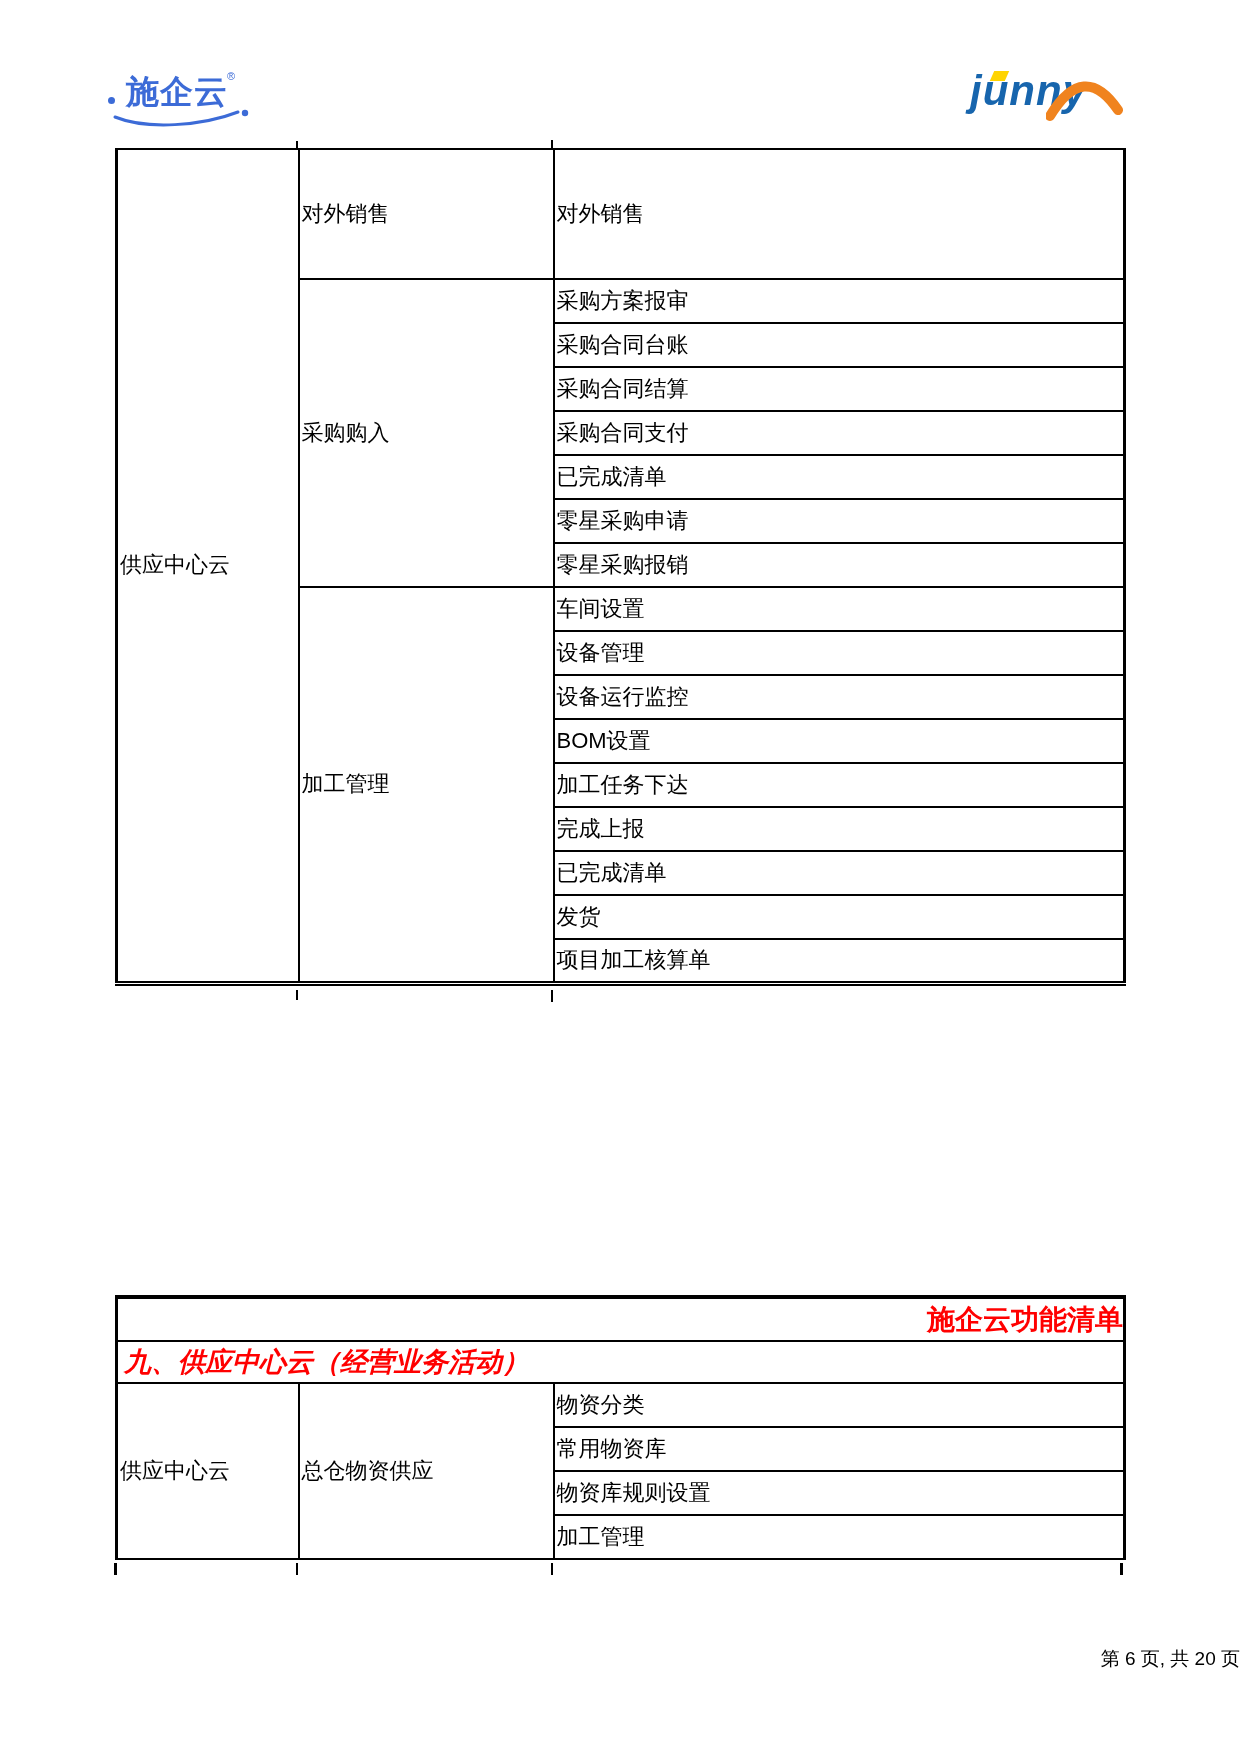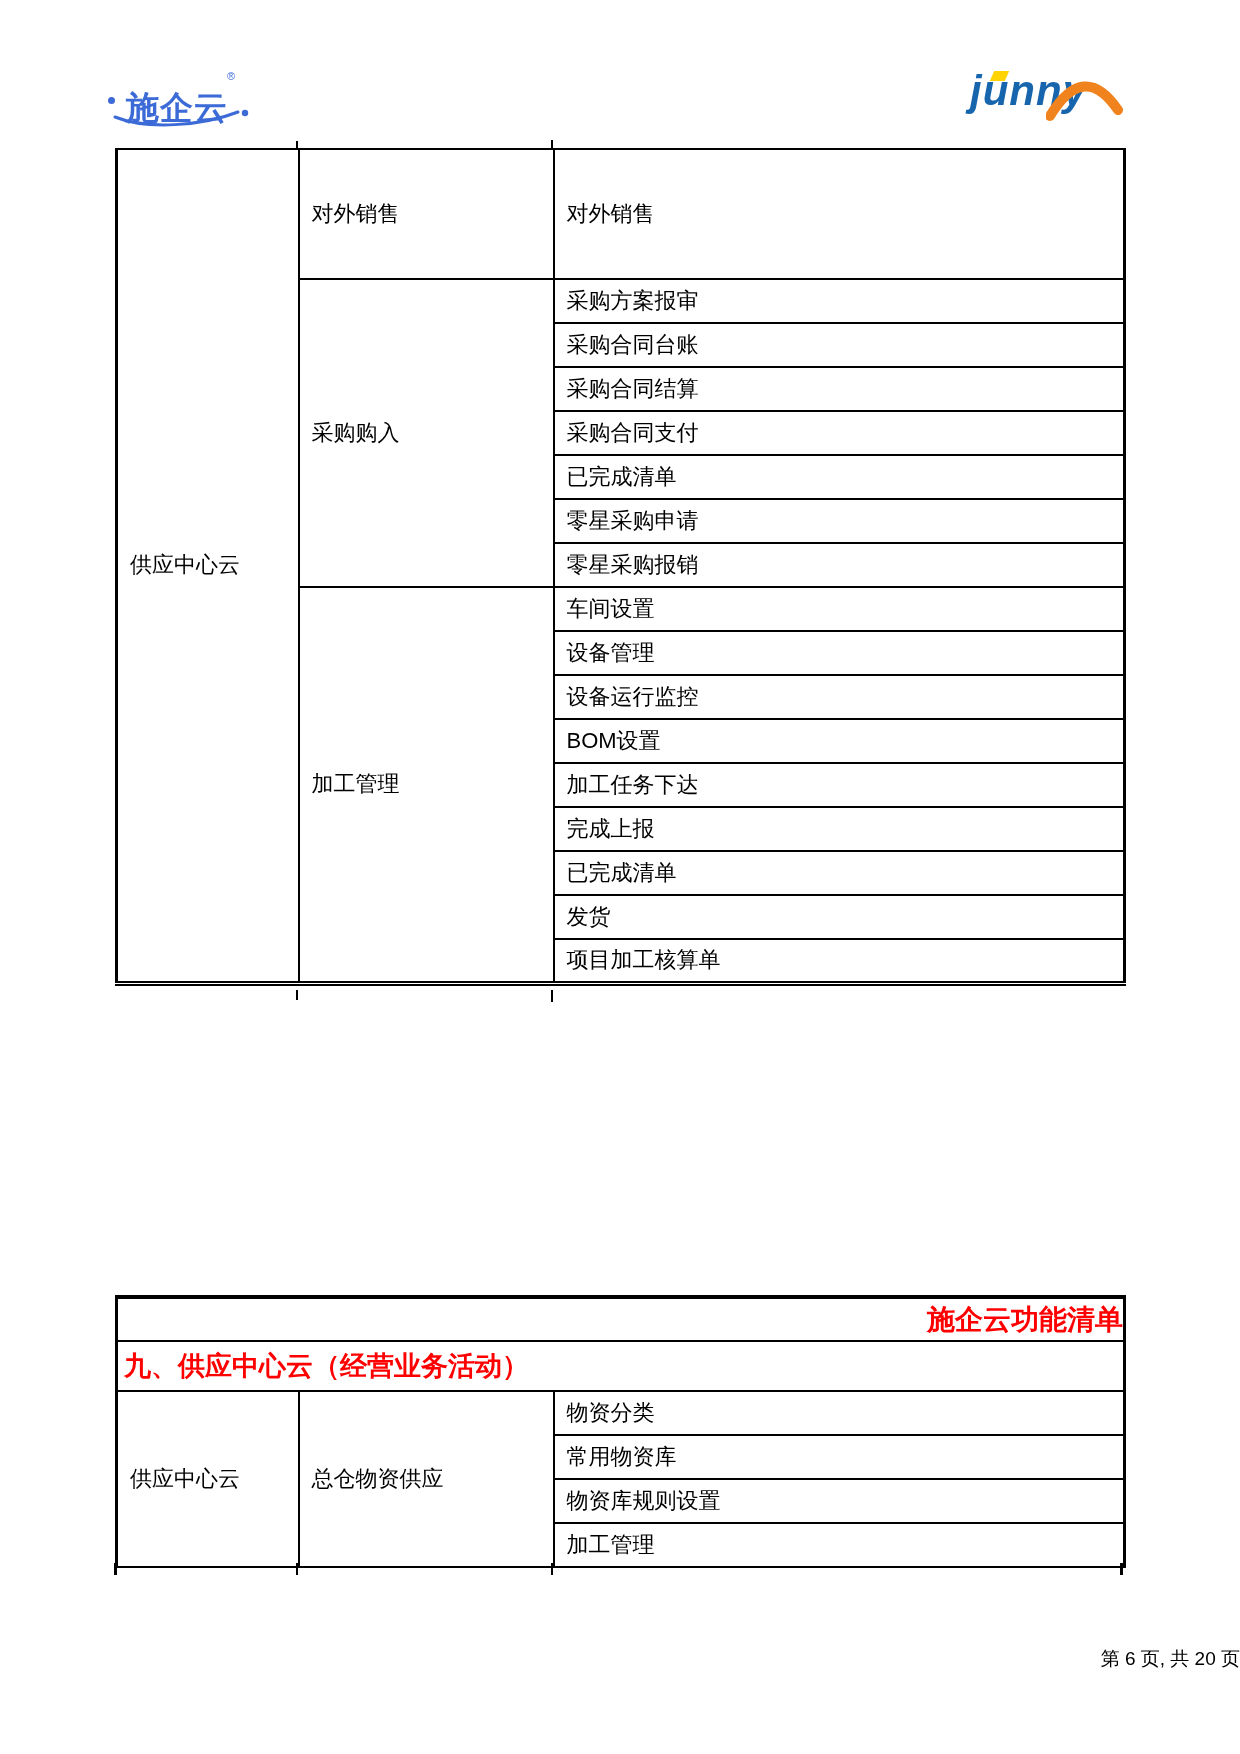--- a/index.html
+++ b/index.html
@@ -5,46 +5,46 @@
   html,body { margin:0; padding:0; background:#ffffff; }
   body { font-family: "Liberation Sans", "DejaVu Sans", sans-serif; }
   #page {
     position:relative; width:1240px; height:1754px; background:#fff;
     overflow:hidden; color:#000;
   }
 
   
   #logo-sqy { position:absolute; left:100px; top:66px; width:170px; height:70px; }
   #logo-sqy .dot { position:absolute; left:8px; top:31px; width:7px; height:7px; border-radius:50%; background:#3C6BD7; }
-  #logo-sqy .txt { position:absolute; left:26px; top:4px; font-size:33px; font-weight:bold; color:#3C6BD7; letter-spacing:1px;margin-top:16px; }
+  #logo-sqy .txt { position:absolute; left:26px; top:4px; font-size:33px; font-weight:bold; color:#3C6BD7; letter-spacing:1px; }
   #logo-sqy .reg { position:absolute; left:127px; top:4px; font-size:11px; color:#3C6BD7; }
   #logo-sqy svg { position:absolute; left:12px; top:42px; }
 
   #logo-junny { position:absolute; left:968px; top:64px; width:170px; height:70px; }
   #logo-junny .yflag { position:absolute; left:24px; top:7px; width:15px; height:10px; background:#FFD402; transform:skewX(-24deg); }
   #logo-junny .jtxt { position:absolute; left:2px; top:6px; font-size:42px; font-weight:bold; font-style:italic; color:#1765AD; letter-spacing:1px; line-height:1; }
   #logo-junny svg.arc { position:absolute; left:78px; top:4px; }
   #logo-junny .sub { position:absolute; left:36px; top:46px; font-size:16px; font-weight:bold; font-style:italic; color:#1765AD; letter-spacing:3px;margin-top:44px; }
 
   
   table.doc { border-collapse:collapse; table-layout:fixed; position:absolute; background:#fff; }
-  table.doc td { border:2px solid #000; font-size:22px; color:#000; padding:0 4px 0 12px; vertical-align:middle; overflow:hidden; white-space:nowrap; }
+  table.doc td { border:2px solid #000; font-size:22px; color:#000; padding:0 4px 0 2px; vertical-align:middle; overflow:hidden; white-space:nowrap; }
   td.lvl1 { padding-left:11px; }
 
   #table1 { left:115px; top:148px; width:1008px;
             border-left:3px solid #000; border-right:3px solid #000;
             border-top:2px solid #000; border-bottom:5px double #000; }
   #table1 tr { height:44px; }
   #table1 tr.tall { height:130px; }
 
   #table2 { left:115px; top:1295px; width:1008px;
             border-left:3px solid #000; border-right:3px solid #000;
             border-top:4px solid #000; border-bottom:2px solid #000; }
   #table2 tr { height:44px; }
-  #table2 tr.sec { height:50px; }
+  #table2 tr.sec { height:42px;font-style:italic; }
   #table2 td.title-cell { text-align:right; font-weight:bold; font-size:28px; color:#FF0000; padding:0; }
   #table2 td.section-cell { font-weight:bold; font-size:27px; color:#FF0000; padding-left:6px; }
 
   
   .stub { position:absolute; background:#000; }
 
   
   #footer { position:absolute; left:0; top:1646px; width:1240px; text-align:right;
             font-size:19px; color:#000; }
 </style>

